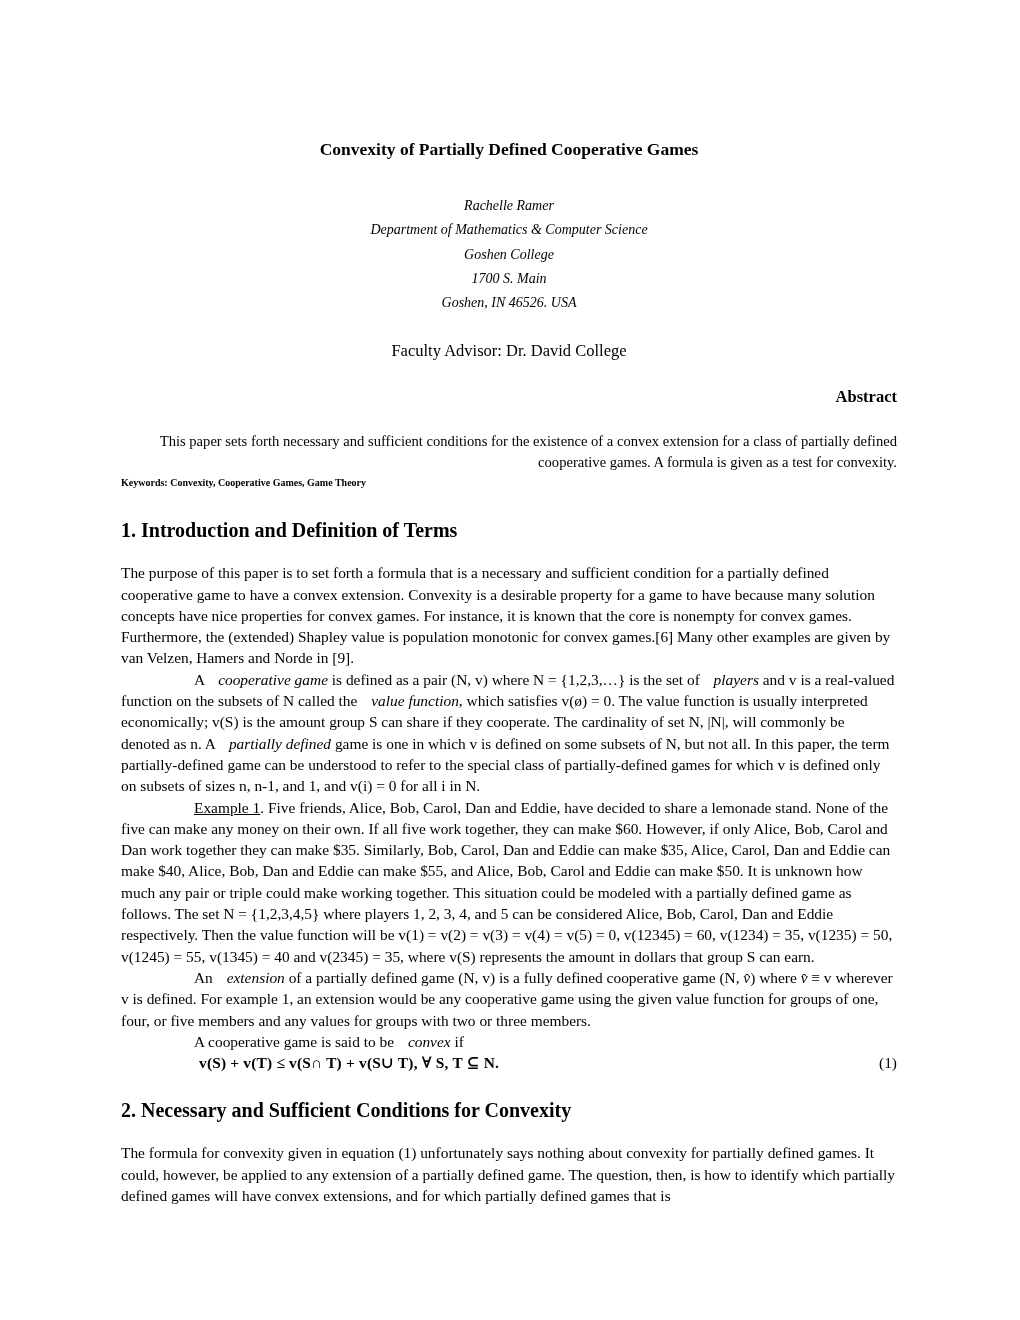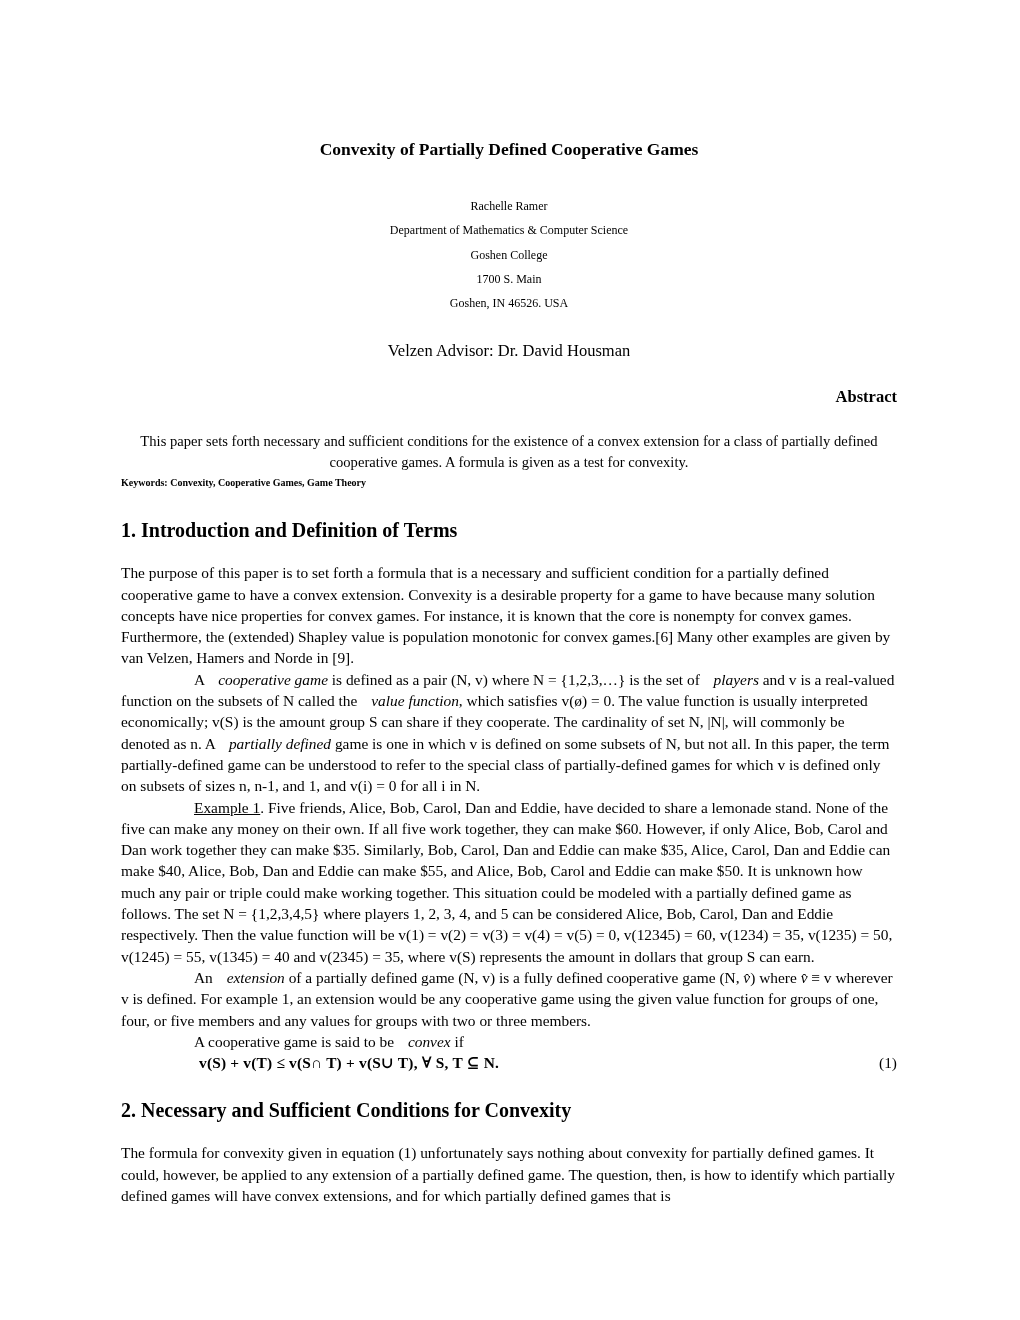--- a/index.html
+++ b/index.html
@@ -28,42 +28,43 @@
   }
   .doc-title {
     text-align: center;
     font-weight: bold;
     font-size: 17.5px;
     line-height: 22px;
     margin-top: 138px;
   }
   .authorblock {
     text-align: center;
-    font-size: 12px;
+    font-size: 14px;
     line-height: 24.3px;
     margin-top: 34px;
+    font-style: italic;
   }
   .advisor {
     text-align: center;
     font-size: 16.5px;
     line-height: 24px;
     margin-top: 24px;
   }
   .abstract-head {
     text-align: right;
     font-weight: bold;
     font-size: 16.5px;
     line-height: 20px;
     margin-top: 24px;
   }
   .abstract-body {
     font-size: 14.6px;
     line-height: 20.6px;
     margin-top: 24px;
-    text-align: center;
+    text-align: right;
   }
   .keywords {
     font-weight: bold;
     font-size: 10px;
     line-height: 20.6px;
   }
   .section-head {
     font-weight: bold;
     font-size: 20px;
     line-height: 20px;
@@ -115,21 +116,21 @@
     <div class="doc-title">Convexity of Partially Defined Cooperative Games</div>
 
     <div class="authorblock">
       <div>Rachelle Ramer</div>
       <div>Department of Mathematics &amp; Computer Science</div>
       <div>Goshen College</div>
       <div>1700 S. Main</div>
       <div>Goshen, IN 46526. USA</div>
     </div>
 
-    <div class="advisor">Velzen Advisor: Dr. David Housman</div>
+    <div class="advisor">Faculty Advisor: Dr. David College</div>
 
     <div class="abstract-head">Abstract</div>
 
     <div class="abstract-body">This paper sets forth necessary and sufficient conditions for the existence of a convex extension for a class of partially defined cooperative games.  A formula is given as a test for convexity.</div>
 
     <div class="keywords">Keywords: Convexity, Cooperative Games, Game Theory</div>
 
     <div class="section-head">1. Introduction and Definition of Terms</div>
 
     <p class="para first">

